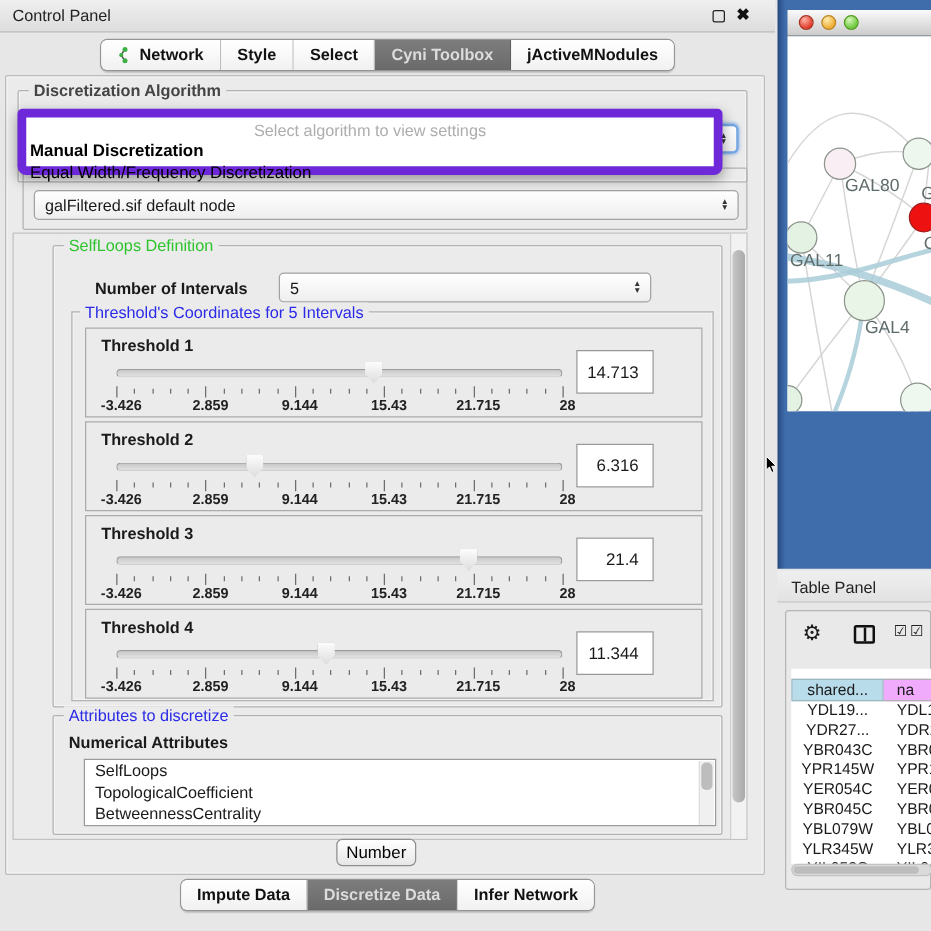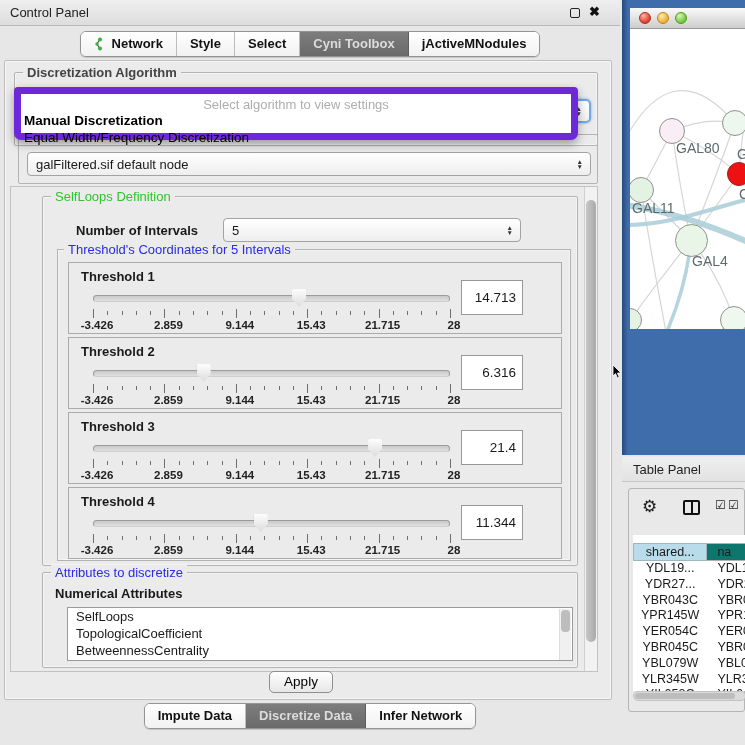--- a/index.html
+++ b/index.html
@@ -55,21 +55,21 @@
   .thr-panel { position:absolute; left:10px; width:494px; height:72px; border:1px solid #ababab; background:#ebebeb; }
   .thr-label { position:absolute; left:12px; top:6px; font-size:13px; font-weight:bold; }
   .slider-area { position:absolute; left:24px; top:26px; width:357px; height:44px; }
   .track { position:absolute; left:0; top:6px; width:100%; height:7px; border-radius:4px; background:linear-gradient(#c9c9c9,#e0e0e0); border:1px solid #9b9b9b; border-bottom-color:#cfcfcf; }
   .th-handle { position:absolute; top:0; width:14px; height:18px; background:linear-gradient(#fdfdfd,#dcdcdc); clip-path:polygon(8% 0,92% 0,100% 10%,100% 55%,50% 100%,0 55%,0 10%); filter:drop-shadow(0 0 1px #808080); z-index:3; }
   .ticks { position:absolute; left:0; top:20px; width:100%; height:9px; }
   .ticks i { position:absolute; top:2px; width:1px; height:4px; background:#6e6e6e; }
   .ticks i.major { top:0; height:9px; }
   .ticklabels { position:absolute; left:4px; top:30px; width:100%; height:13px; }
   .ticklabels span { position:absolute; transform:translateX(-50%); font-size:11.5px; font-weight:bold; color:#222; white-space:nowrap; }
-  .thr-value { position:absolute; left:392px; top:17px; width:62px; height:35px; background:#ffffff; border:1px solid #989898; font-size:13.5px; text-align:right; line-height:33px; padding-right:6px; }
+  .thr-value { position:absolute; left:392px; top:17px; width:62px; height:35px; background:#ffffff; border:1px solid #989898; font-size:13.5px; text-align:right; line-height:33px; padding-right:11px; }
 
   #attr-group { left:42px; top:572px; width:536px; height:96px; }
   #attr-title { left:8px; color:#2a2ae8; }
   #attr-subtitle { left:12px; top:13px; font-size:13px; font-weight:bold; position:absolute; }
   #attr-list { position:absolute; left:24px; top:34px; width:506px; height:54px; background:#ffffff; border:1px solid #9a9a9a; overflow:hidden; }
   .attr-item { font-size:13px; line-height:17px; padding-left:8px; }
   #attr-vscroll { position:absolute; right:1px; top:1px; width:12px; height:52px; background:#f0f0f0; border-left:1px solid #ddd; }
   #attr-vthumb { position:absolute; left:1px; top:1px; width:9px; height:22px; background:#bdbdbd; border-radius:4px; }
 
   #apply-btn { left:269px; top:671px; width:64px; height:22px; background:linear-gradient(#ffffff,#e7e7e7); border:1px solid #8f8f8f; border-radius:5px; font-size:13.5px; text-align:center; line-height:20px; }
@@ -91,21 +91,21 @@
   #tp-box { left:628px; top:488px; width:117px; height:224px; background:#e9e9e9; border:1px solid #b5b5b5; border-radius:3px; }
   #tp-gear { position:absolute; left:13px; top:7px; font-size:17px; color:#1a1a1a; }
   #tp-colicon { position:absolute; left:54px; top:11px; width:17px; height:15px; border:2px solid #111; border-radius:2px; }
   #tp-colicon::after { content:""; position:absolute; left:6px; top:0; width:2px; height:11px; background:#111; }
   .tp-check { position:absolute; top:9px; font-size:12px; color:#222; }
   #tp-check1 { left:86px; } #tp-check2 { left:99px; }
   #tp-table { position:absolute; left:4px; top:46px; width:113px; height:156px; background:#ffffff; overflow:hidden; }
   .thead { display:flex; height:26px; }
   .th { font-size:12.5px; display:flex; align-items:center; justify-content:center; border:1px solid #9fb6bf;margin-top:8px; }
   .th1 { width:78px; background:#b9dcea; }
-  .th2 { width:40px; background:#0f766e; border-left:none; border-color:#b0b0b0; justify-content:flex-start; padding-left:10px; }
+  .th2 { width:40px; background:#f0abfc; border-left:none; border-color:#b0b0b0; justify-content:flex-start; padding-left:10px; }
   .trow { display:flex; height:15.8px; }
   .tc1 { width:78px; font-size:12.5px; text-align:center; }
   .tc2 { width:40px; font-size:12.5px; padding-left:10px; white-space:nowrap; overflow:hidden; }
   #tp-hscroll { position:absolute; left:4px; top:202px; width:113px; height:10px; background:#dadada; border:1px solid #c2c2c2; border-radius:5px; }
   #tp-hthumb { position:absolute; left:1px; top:1px; width:100px; height:6px; background:#bdbdbd; border-radius:3px; }
 
   #cursor { left:612px; top:365px; z-index:40; }
 </style>
 </head>
 <body>
@@ -377,21 +377,21 @@
   <div id="attr-list">
     <div id="attr-vscroll">
         <div id="attr-vthumb"></div>
       </div>
   <div class="attr-item">SelfLoops</div>
       <div class="attr-item">TopologicalCoefficient</div>
       <div class="attr-item">BetweennessCentrality</div>
     </div>
 </div>
 
-<button class="abs" id="apply-btn">Apply</button>
+<button class="abs" id="apply-btn">Number</button>
 
 <div class="abs tabrow" id="bottom-tabs">
   <div class="tabgroup">
     <div class="tab">
         <span>Impute Data</span>
       </div>
     <div class="tab selected">
         <span>Discretize Data</span>
       </div>
     <div class="tab">

